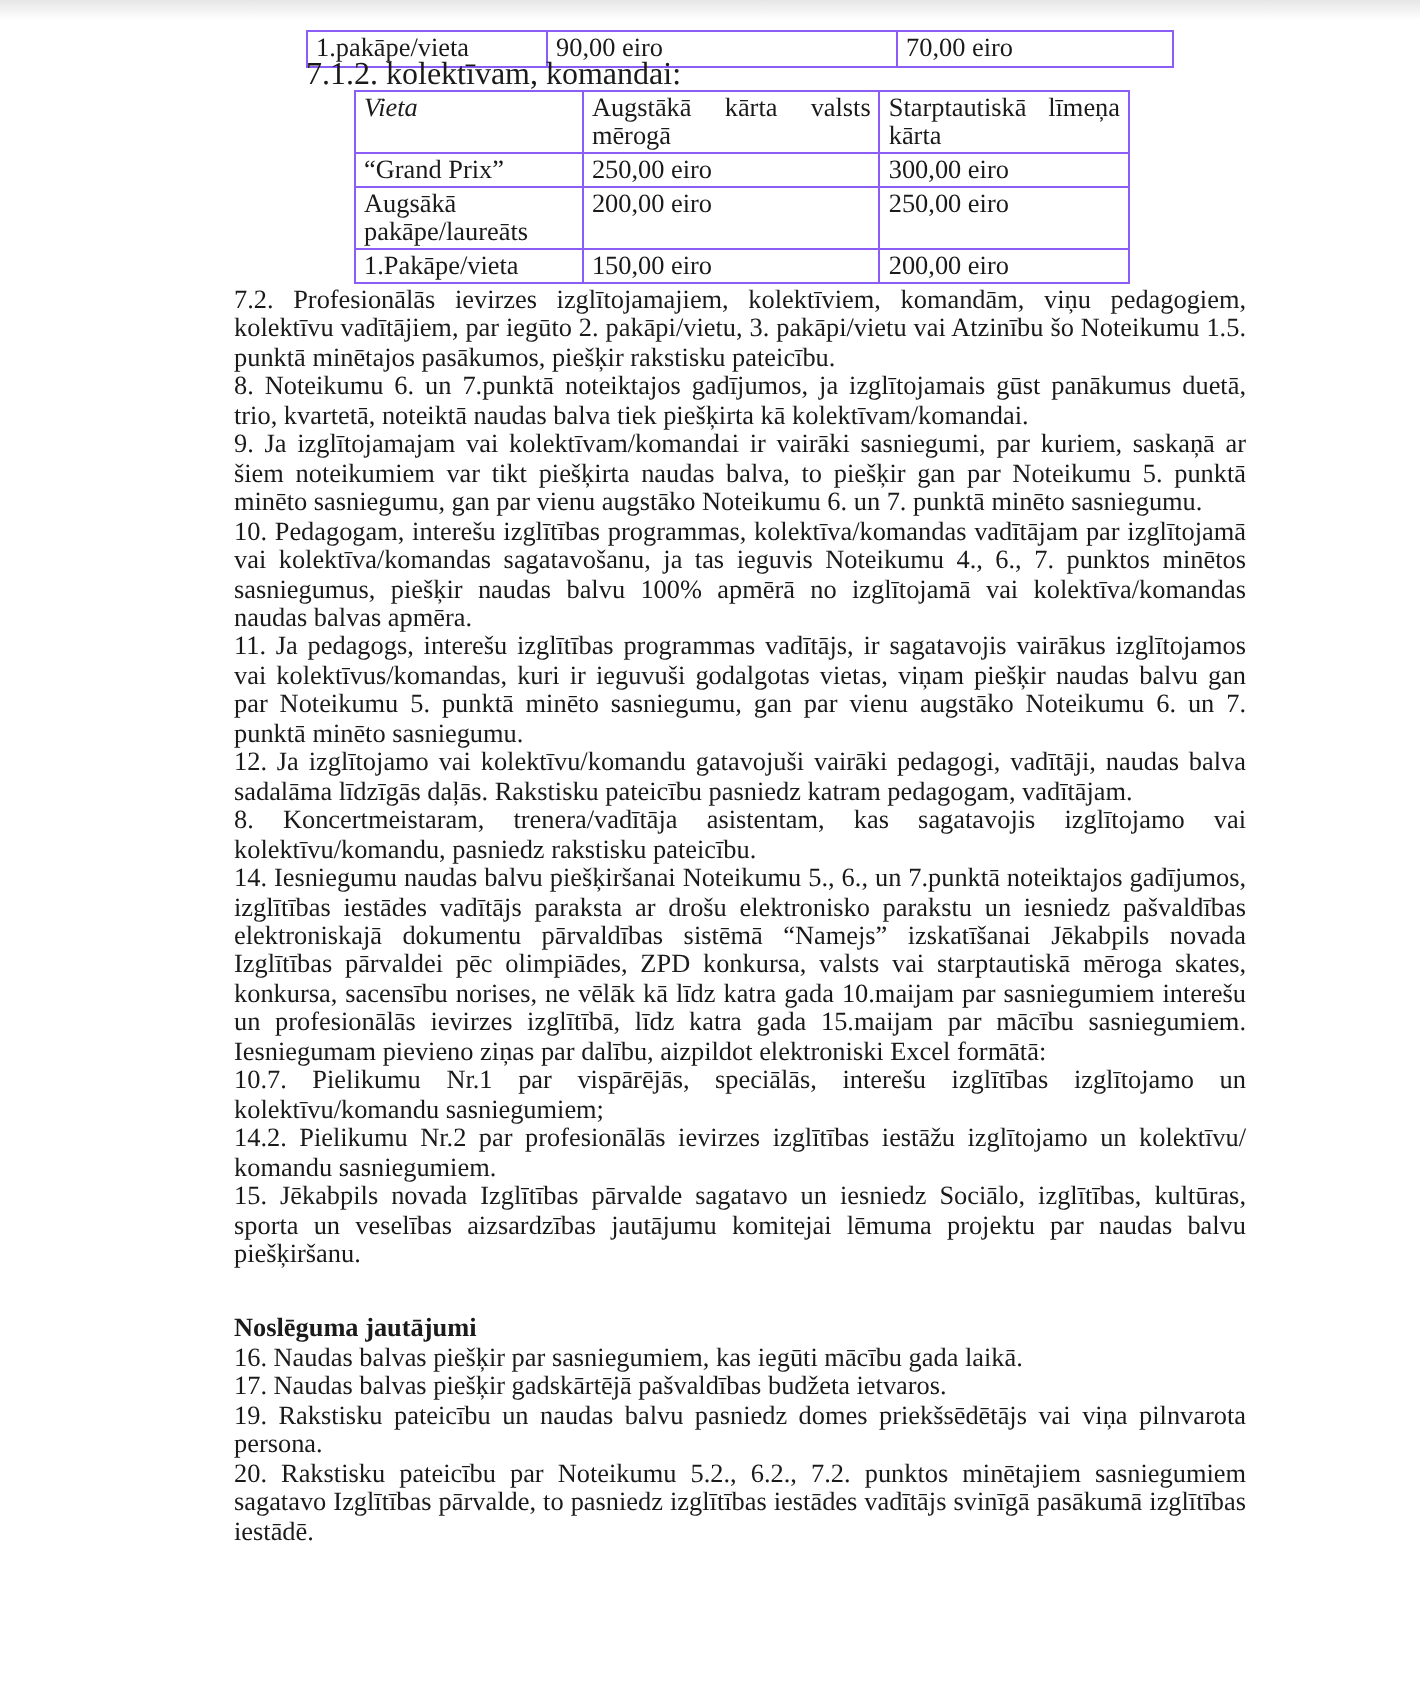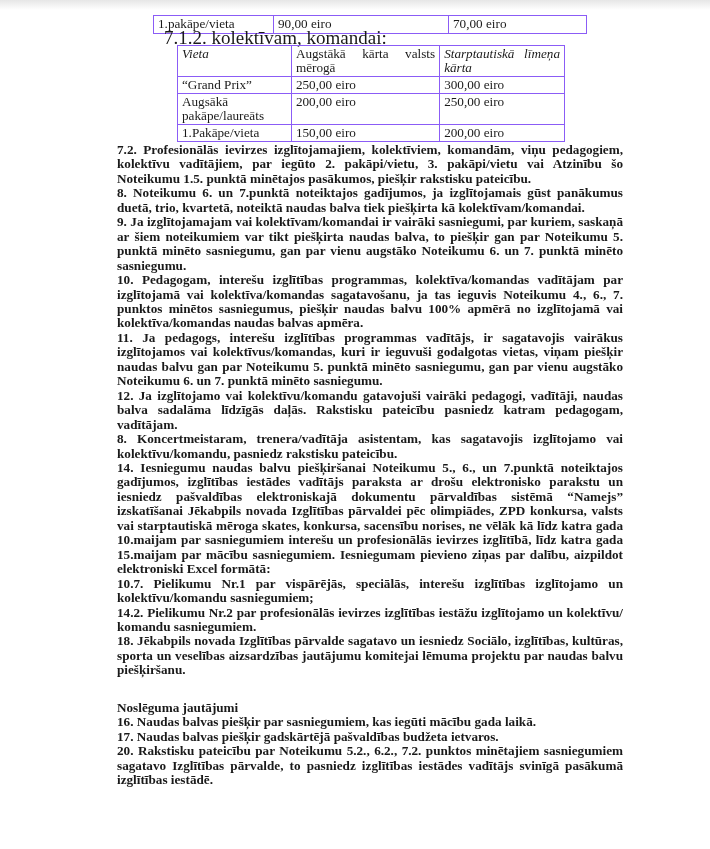--- a/index.html
+++ b/index.html
@@ -13,30 +13,30 @@
   .topshade {
     position: absolute; left: 0; top: 0; width: 710px; height: 10px;
     background: linear-gradient(#e6e6e6, #ffffff);
   }
   .page { position: absolute; left: 0; top: 0; width: 710px; height: 849px; }
   table.t { border-collapse: collapse; position: absolute; font-size: 13.2px; line-height: 14px; }
   table.t td { border: 1px solid #8b5cf6; padding: 1px 4px 1px 4px; vertical-align: top; }
   #t1 { left: 153px; top: 15px; width: 434px; }
   #t1 td { height: 15px; padding-top: 1px; padding-bottom: 1px; }
   #t2 { left: 177px; top: 45px; width: 388px; }
-  .caption { position: absolute; left: 164px; top: 31px; font-size: 19px; line-height: 14px; text-align: right; }
+  .caption { position: absolute; left: 153px; top: 31px; font-size: 16px; line-height: 14px; text-align: right; }
   .justify { text-align: justify; text-align-last: left; }
   .body {
     position: absolute; left: 117px; top: 143px; width: 506px;
     font-size: 13.2px; line-height: 14.45px;
   }
-  .body p { margin: 0; text-align: justify; font-weight: bold; }
+  .body p { margin: 0; text-align: justify; }
   .heading { text-align: center; font-weight: bold; margin-top: 23px !important; }
   .c1 { width: 111px; } .c2 { width: 134px; } .c3 { width: 121px; }
-  .d1 { width: 112px; font-style: italic; } .d2 { width: 167px; margin-left: 28px; } .d3 { width: 130px; font-style: italic; }
+  .d1 { width: 112px; font-style: italic; } .d2 { width: 167px; margin-left: 28px; } .d3 { width: 130px; }
 </style>
 </head>
 <body>
 
 <div class="topshade"></div>
 
 <div class="page">
 
   <table class="t" id="t1">
     <tbody>
@@ -79,20 +79,21 @@
     <p>7.2. Profesionālās ievirzes izglītojamajiem, kolektīviem, komandām, viņu pedagogiem, kolektīvu vadītājiem, par iegūto 2. pakāpi/vietu, 3. pakāpi/vietu vai Atzinību šo Noteikumu 1.5. punktā minētajos pasākumos, piešķir rakstisku pateicību.</p>
     <p>8. Noteikumu 6. un 7.punktā noteiktajos gadījumos, ja izglītojamais gūst panākumus duetā, trio, kvartetā, noteiktā naudas balva tiek piešķirta kā kolektīvam/komandai.</p>
     <p>9. Ja izglītojamajam vai kolektīvam/komandai ir vairāki sasniegumi, par kuriem, saskaņā ar šiem noteikumiem var tikt piešķirta naudas balva, to piešķir gan par Noteikumu 5. punktā minēto sasniegumu, gan par vienu augstāko Noteikumu 6. un 7. punktā minēto sasniegumu.</p>
     <p>10. Pedagogam, interešu izglītības programmas, kolektīva/komandas vadītājam par izglītojamā vai kolektīva/komandas sagatavošanu, ja tas ieguvis Noteikumu 4., 6., 7. punktos minētos sasniegumus, piešķir naudas balvu 100% apmērā no izglītojamā vai kolektīva/komandas naudas balvas apmēra.</p>
     <p>11. Ja pedagogs, interešu izglītības programmas vadītājs, ir sagatavojis vairākus izglītojamos vai kolektīvus/komandas, kuri ir ieguvuši godalgotas vietas, viņam piešķir naudas balvu gan par Noteikumu 5. punktā minēto sasniegumu, gan par vienu augstāko Noteikumu 6. un 7. punktā minēto sasniegumu.</p>
     <p>12. Ja izglītojamo vai kolektīvu/komandu gatavojuši vairāki pedagogi, vadītāji, naudas balva sadalāma līdzīgās daļās. Rakstisku pateicību pasniedz katram pedagogam, vadītājam.</p>
     <p>8. Koncertmeistaram, trenera/vadītāja asistentam, kas sagatavojis izglītojamo vai kolektīvu/komandu, pasniedz rakstisku pateicību.</p>
     <p>14. Iesniegumu naudas balvu piešķiršanai Noteikumu 5., 6., un 7.punktā noteiktajos gadījumos, izglītības iestādes vadītājs paraksta ar drošu elektronisko parakstu un iesniedz pašvaldības elektroniskajā dokumentu pārvaldības sistēmā “Namejs” izskatīšanai Jēkabpils novada Izglītības pārvaldei pēc olimpiādes, ZPD konkursa, valsts vai starptautiskā mēroga skates, konkursa, sacensību norises, ne vēlāk kā līdz katra gada 10.maijam par sasniegumiem interešu un profesionālās ievirzes izglītībā, līdz katra gada 15.maijam par mācību sasniegumiem. Iesniegumam pievieno ziņas par dalību, aizpildot elektroniski Excel formātā:</p>
     <p>10.7. Pielikumu Nr.1 par vispārējās, speciālās, interešu izglītības izglītojamo un kolektīvu/komandu sasniegumiem;</p>
     <p>14.2. Pielikumu Nr.2 par profesionālās ievirzes izglītības iestāžu izglītojamo un kolektīvu/ komandu sasniegumiem.</p>
-    <p>18. Jēkabpils novada Izglītības pārvalde sagatavo un iesniedz Sociālo, izglītības, kultūras, sporta un veselības aizsardzības jautājumu komitejai lēmuma projektu par naudas balvu piešķiršanu.</p>
+    <p>15. Jēkabpils novada Izglītības pārvalde sagatavo un iesniedz Sociālo, izglītības, kultūras, sporta un veselības aizsardzības jautājumu komitejai lēmuma projektu par naudas balvu piešķiršanu.</p>
 
     <p class="heading">Noslēguma jautājumi</p>
     <p>16. Naudas balvas piešķir par sasniegumiem, kas iegūti mācību gada laikā.</p>
     <p>17. Naudas balvas piešķir gadskārtējā pašvaldības budžeta ietvaros.</p>
+    <p>19. Rakstisku pateicību un naudas balvu pasniedz domes priekšsēdētājs vai viņa pilnvarota persona.</p>
     <p>20. Rakstisku pateicību par Noteikumu 5.2., 6.2., 7.2. punktos minētajiem sasniegumiem sagatavo Izglītības pārvalde, to pasniedz izglītības iestādes vadītājs svinīgā pasākumā izglītības iestādē.</p>
   </div>
 </div>
 
 </body></html>

